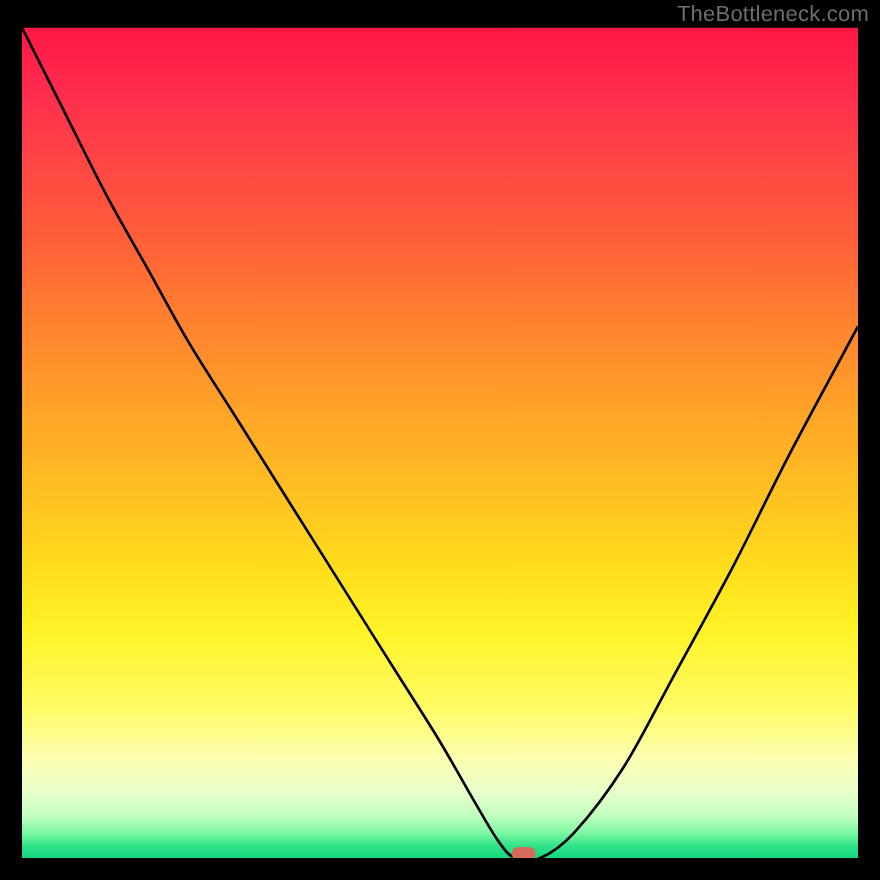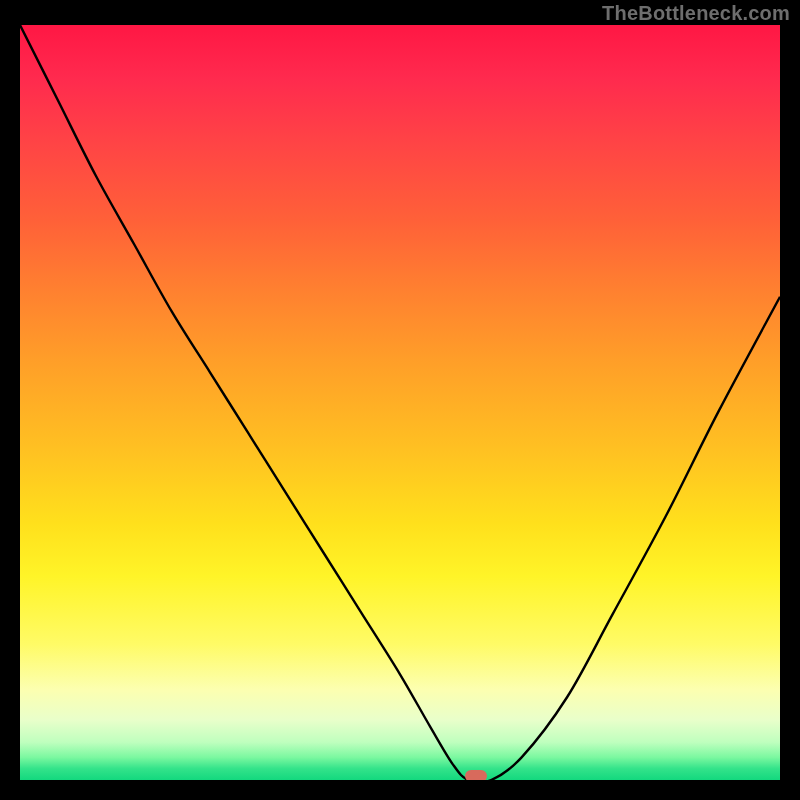--- a/index.html
+++ b/index.html
@@ -16,21 +16,21 @@
     width: 800px;
     height: 800px;
     background: #000000;
   }
   .watermark {
     position: absolute;
     top: 2px;
     right: 10px;
     color: #6e6e6e;
     font-size: 20px;
-    font-weight: 700;
+    font-weight: 400;
     letter-spacing: 0.2px;
     z-index: 30;
     user-select: none;
   }
   .plot-area {
     position: absolute;
     left: 20px;
     top: 25px;
     width: 760px;
     height: 755px;

